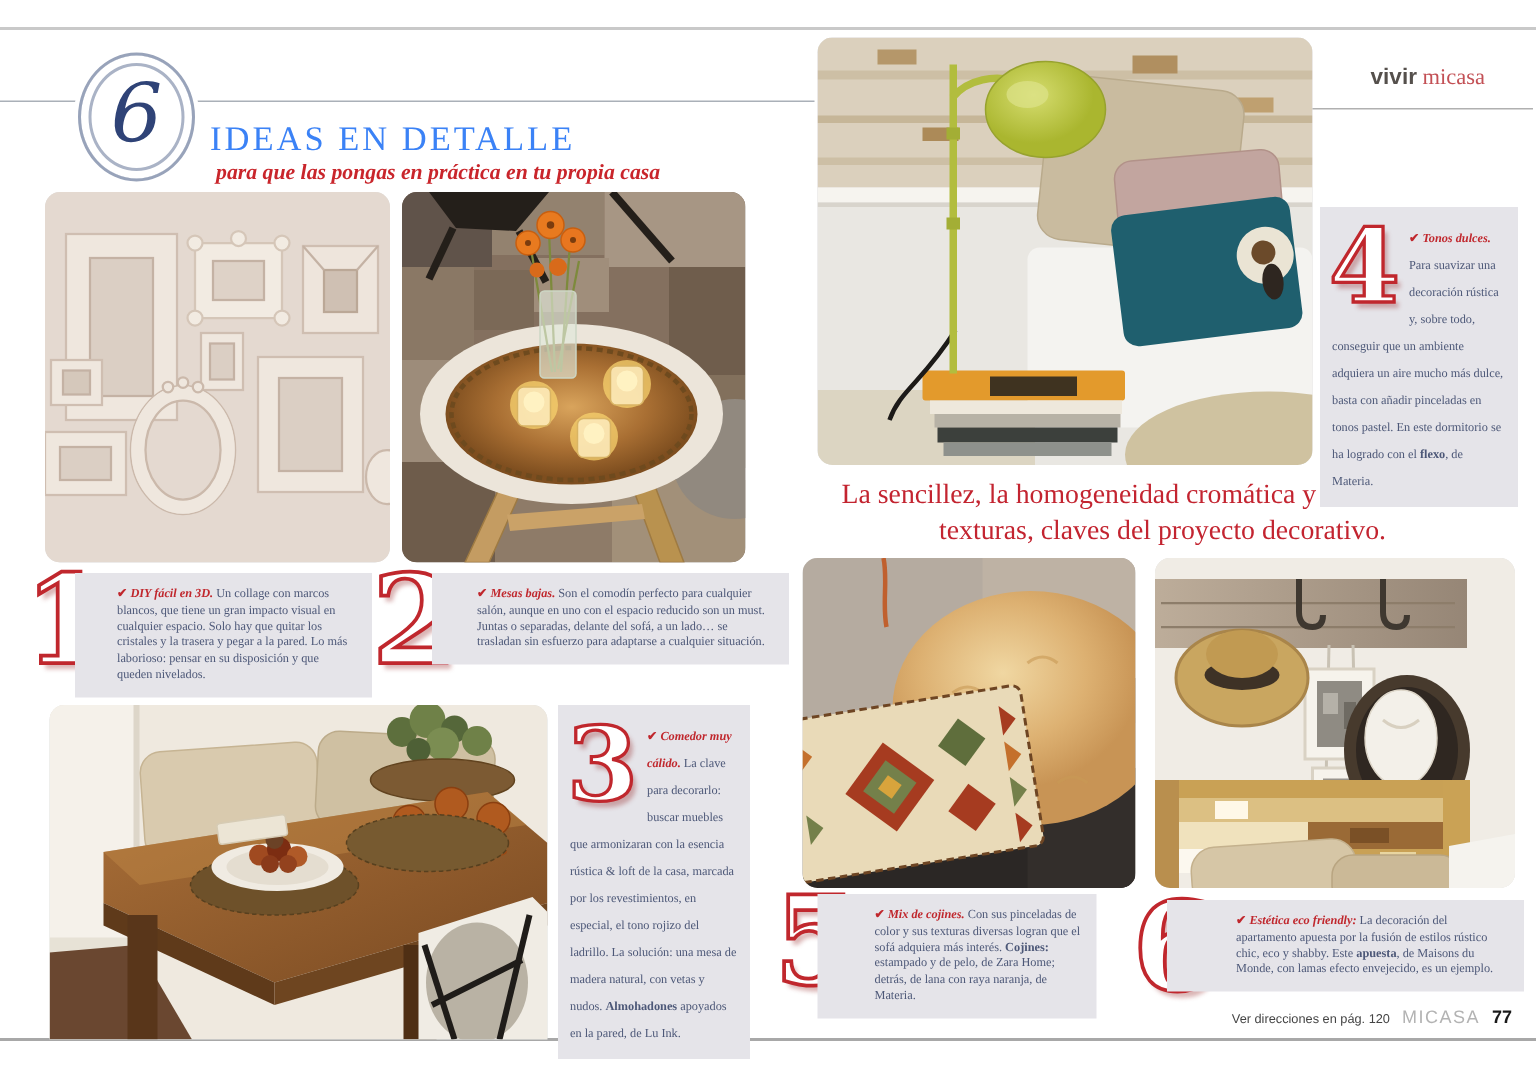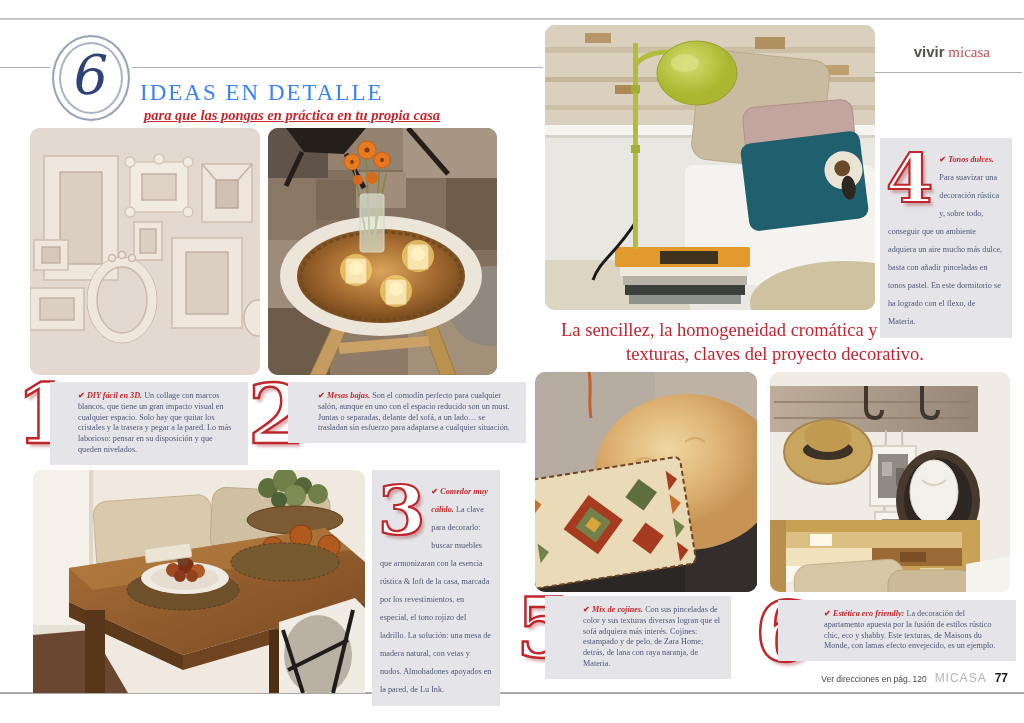--- a/index.html
+++ b/index.html
@@ -18,37 +18,37 @@
   .badge{position:absolute;left:52px;top:35px;width:74px;height:82px;border-radius:50%;
          background:#fff;border:2px solid #98a3ba;
          box-shadow:inset 0 0 0 5px #ffffff, inset 0 0 0 7px #aab3c6, 0 0 0 3px #ffffff;
          display:flex;align-items:center;justify-content:center;}
   .badge .six{font-family:"DejaVu Serif",serif;font-style:italic;font-size:54px;
               color:#2f4377;line-height:1;margin-top:-4px;}
 
   .title{position:absolute;left:140px;top:80px;font-size:23px;letter-spacing:2px;
          color:#3b82f6;white-space:nowrap;}
   .subtitle{position:absolute;left:144px;top:107px;font-size:14.5px;font-style:italic;
-            font-weight:bold;color:#c9252b;white-space:nowrap;text-decoration:underline;}
+            font-weight:bold;color:#c9252b;white-space:nowrap;}
 
   .photo{position:absolute;border-radius:10px;overflow:hidden;background:#ddd;}
   .photo svg{display:block;width:100%;height:100%;}
   #ph-frames{left:30px;top:128px;width:230px;height:247px;}
   #ph-sidetable{left:268px;top:128px;width:229px;height:247px;}
   #ph-bedroom{left:545px;top:25px;width:330px;height:285px;}
   #ph-dining{left:33px;top:470px;width:332px;height:223px;border-radius:10px 10px 0 0;}
   #ph-cushions{left:535px;top:372px;width:222px;height:220px;}
   #ph-hats{left:770px;top:372px;width:240px;height:220px;}
 
   .tipbox{position:absolute;background:#e5e4e9;box-sizing:border-box;padding:9px 10px;}
   .tiptext{margin:0;font-family:"Liberation Serif",serif;font-size:8.2px;line-height:1.32;
            color:#4d5878;}
   .tiptext .check{color:#c0272d;font-weight:bold;}
   .tiptext .lead{color:#c0272d;font-weight:bold;font-style:italic;}
-  .tiptext .b{font-weight:normal;}
+  .tiptext .b{font-weight:bold;}
   #tip1{left:50px;top:382px;width:198px;padding-left:28px;}
   #tip2{left:288px;top:382px;width:238px;padding-left:30px;}
   #tip3{left:372px;top:470px;width:128px;padding:10px 8px;}
   #tip4{left:880px;top:138px;width:132px;padding:10px 8px;}
   #tip5{left:545px;top:596px;width:186px;padding-left:38px;}
   #tip6{left:778px;top:600px;width:238px;padding-left:46px;}
 
   .numeral{position:absolute;font-family:"DejaVu Serif",serif;font-weight:bold;font-size:82px;
            line-height:0.95;color:#ffffff;-webkit-text-stroke:2.5px #c0272d;
            text-shadow:3px 4px 3px rgba(150,40,40,0.35);}
@@ -459,21 +459,21 @@
     <p class="tiptext" style="display:inline;"><span class="check">✔ </span><span class="lead">Comedor muy cálido. </span><span>La clave para decorarlo: buscar muebles que armonizaran con la esencia rústica &amp; loft de la casa, marcada por los revestimientos, en especial, el tono rojizo del ladrillo. La solución: una mesa de madera natural, con vetas y nudos. </span><span class="b">Almohadones</span><span> apoyados en la pared, de Lu Ink.</span></p>
   </div>
   <div class="tipbox" id="tip4">
     <span class="numeral-float">4</span>
     <p class="tiptext" style="display:inline;"><span class="check">✔ </span><span class="lead">Tonos dulces. </span><span>Para suavizar una decoración rústica y, sobre todo, conseguir que un ambiente adquiera un aire mucho más dulce, basta con añadir pinceladas en tonos pastel. En este dormitorio se ha logrado con el </span><span class="b">flexo</span><span>, de Materia.</span></p>
   </div>
   <div class="tipbox" id="tip5">
     <p class="tiptext"><span class="check">✔ </span><span class="lead">Mix de cojines. </span><span>Con sus pinceladas de color y sus texturas diversas logran que el sofá adquiera más interés. </span><span class="b">Cojines:</span><span> estampado y de pelo, de Zara Home; detrás, de lana con raya naranja, de Materia.</span></p>
   </div>
   <div class="tipbox" id="tip6">
-    <p class="tiptext"><span class="check">✔ </span><span class="lead">Estética eco friendly: </span><span>La decoración del apartamento apuesta por la fusión de estilos rústico chic, eco y shabby. Este </span><span class="b">texturas</span><span>, de Maisons du Monde, con lamas efecto envejecido, es un ejemplo.</span></p>
+    <p class="tiptext"><span class="check">✔ </span><span class="lead">Estética eco friendly: </span><span>La decoración del apartamento apuesta por la fusión de estilos rústico chic, eco y shabby. Este </span><span class="b">apuesta</span><span>, de Maisons du Monde, con lamas efecto envejecido, es un ejemplo.</span></p>
   </div>
 
   <div class="footer">
     <span><span>Ver direcciones en </span><span class="u">pág. 120</span></span>
     <span class="f-brand">MICASA</span>
     <span class="f-page">77</span>
   </div>
 
 </div>
 

